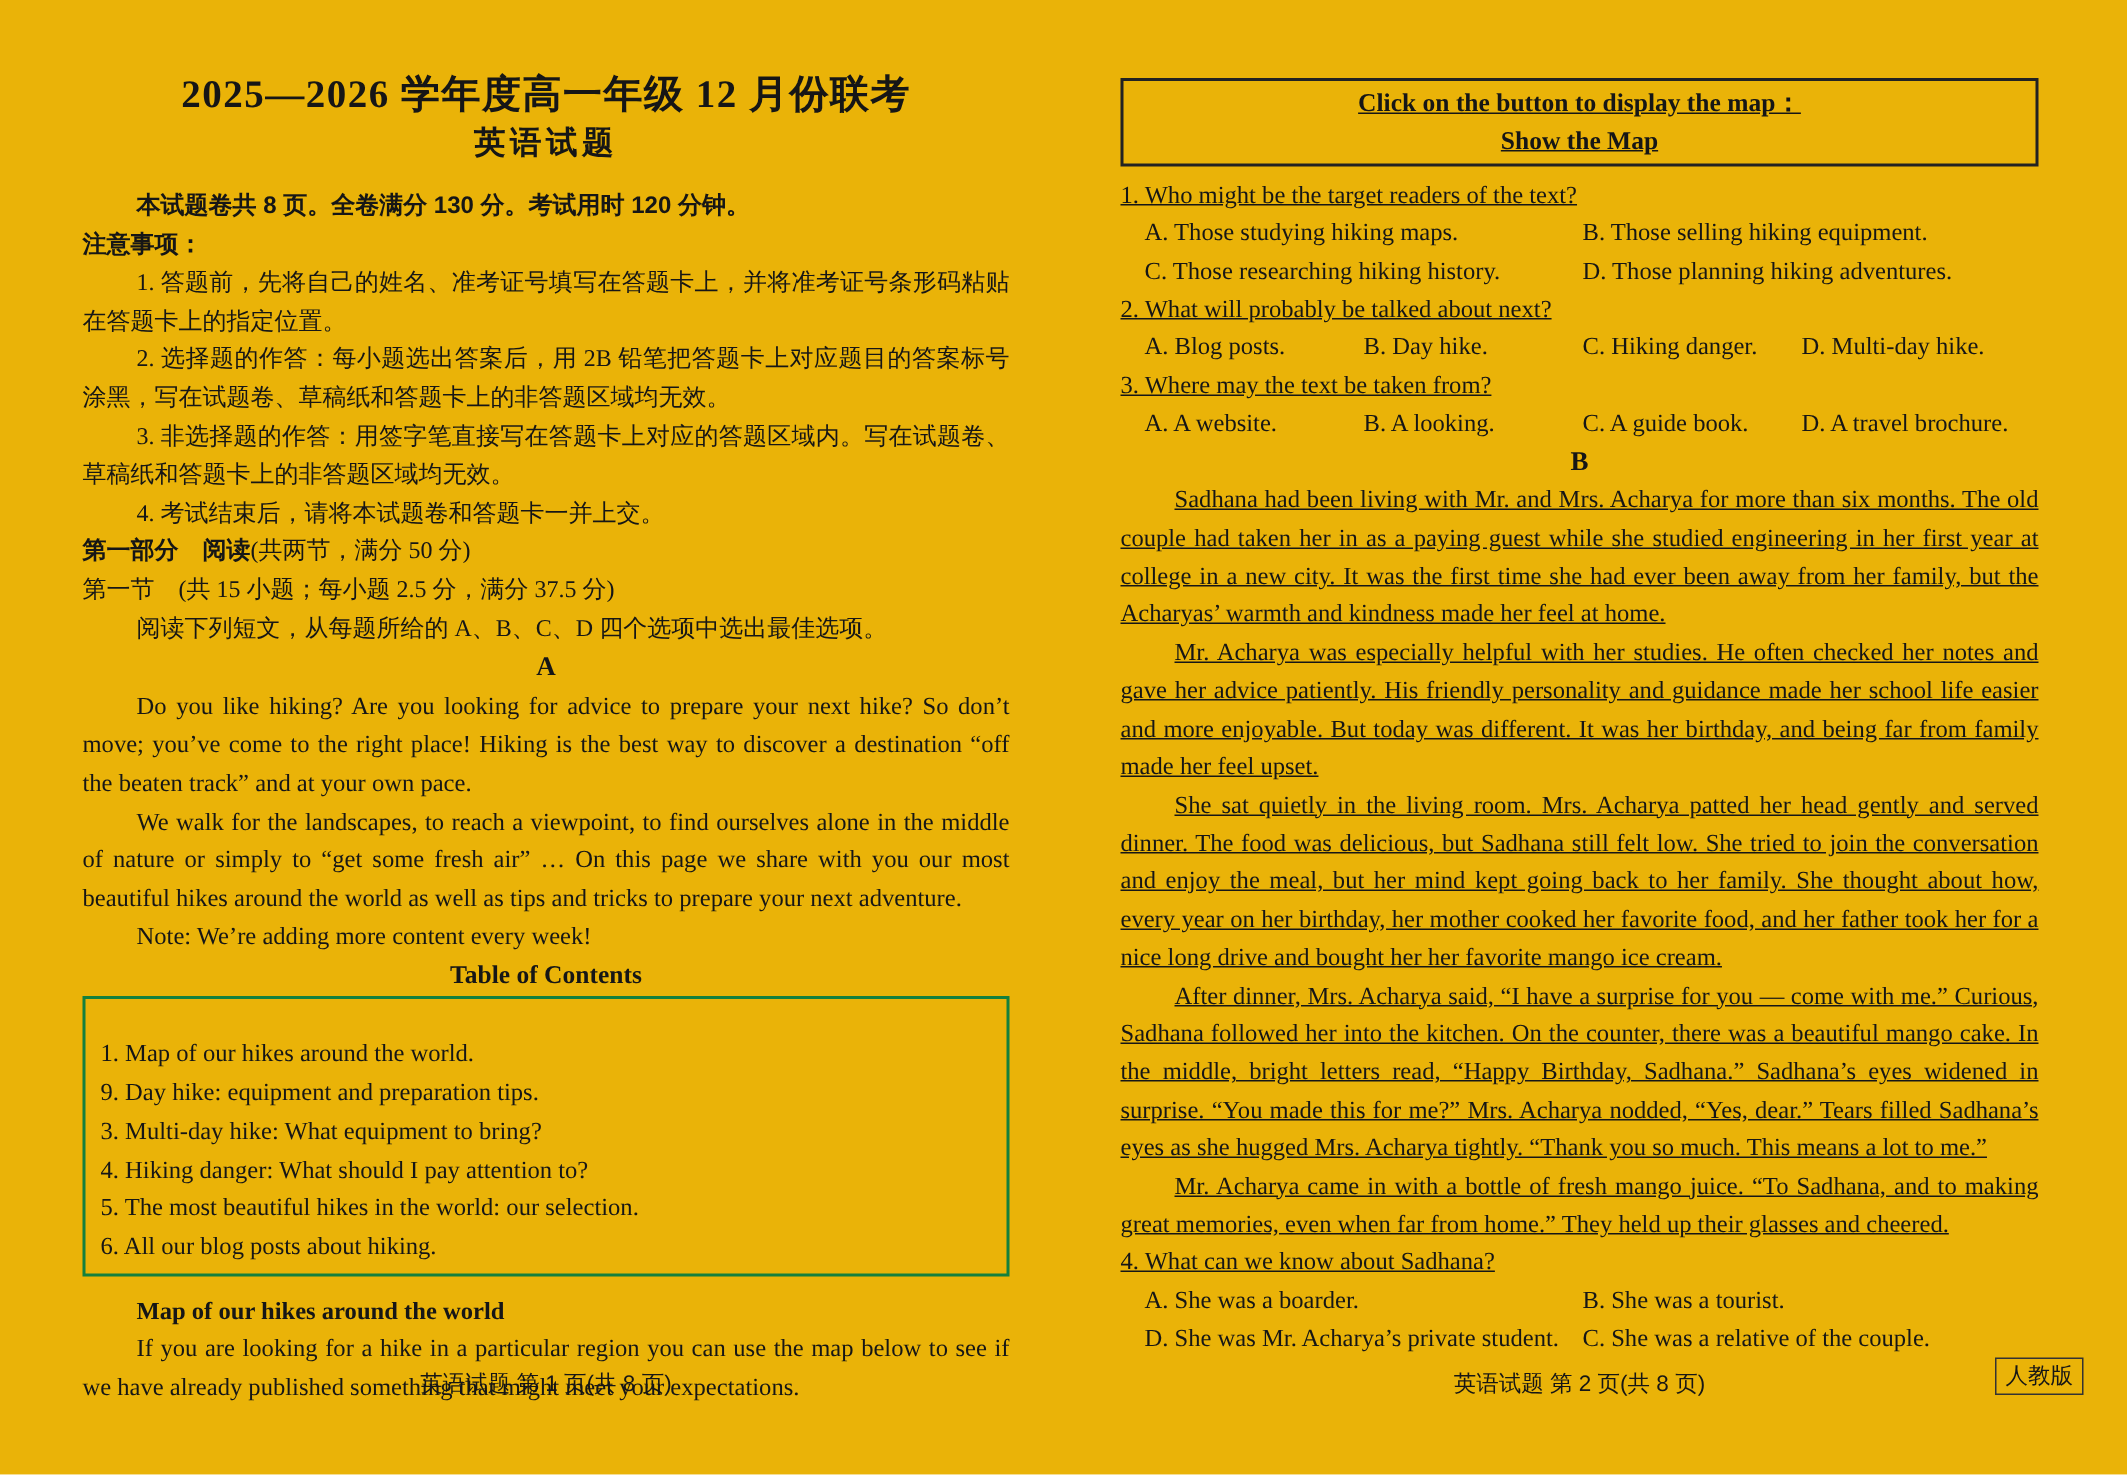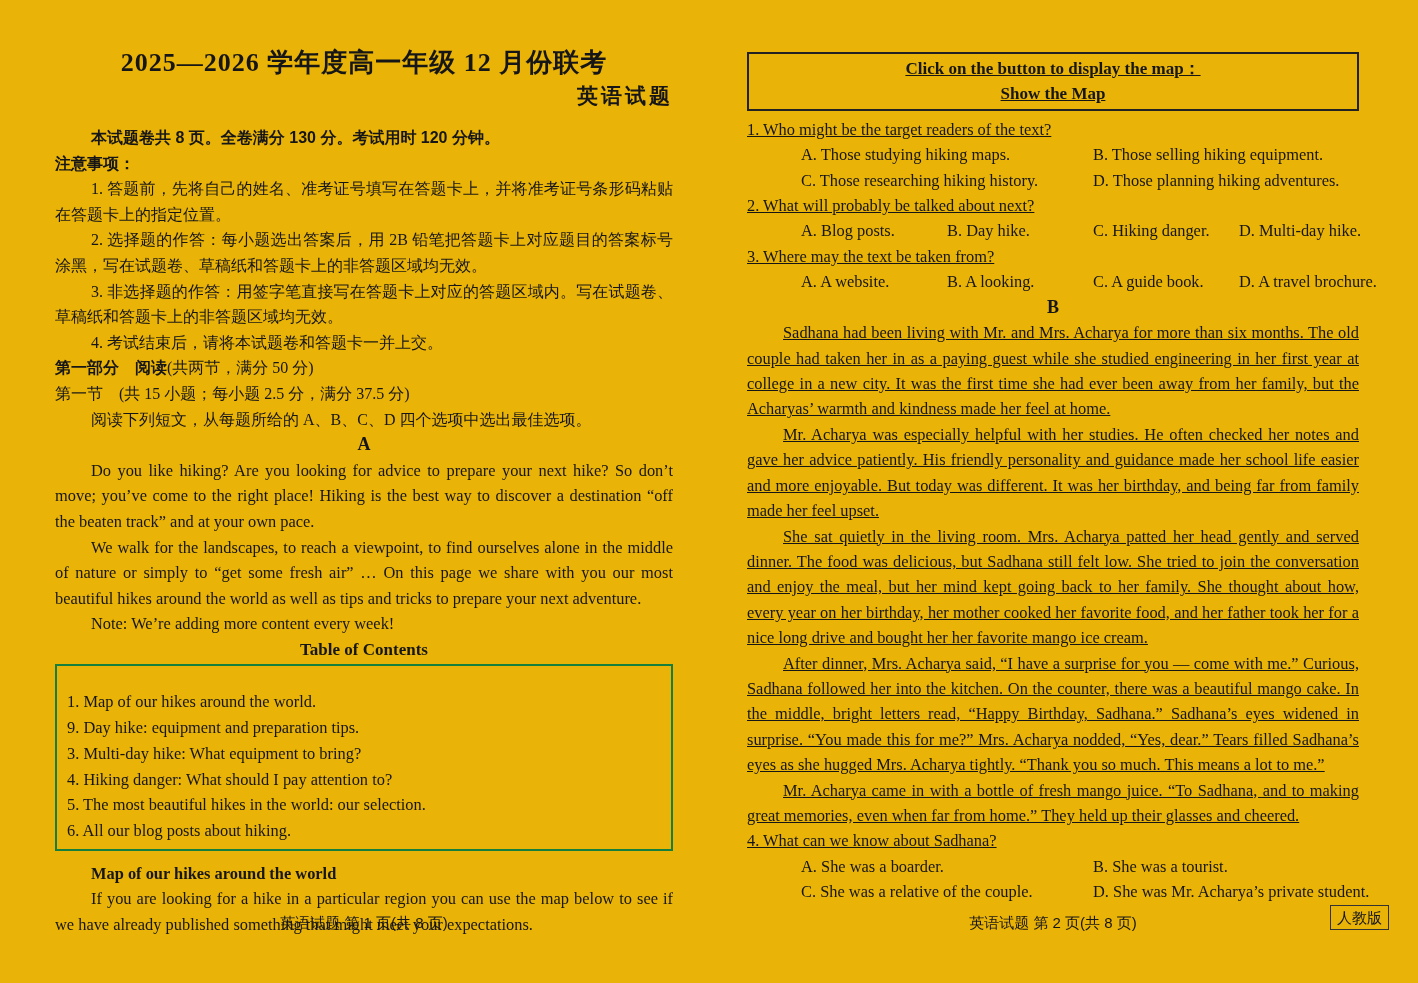--- a/index.html
+++ b/index.html
@@ -12,35 +12,35 @@
   .cn{font-size:16px;line-height:25.6px;}
   .en{font-size:16.4px;line-height:25.6px;}
   .page2 .en{line-height:25.4px;text-decoration:underline;}
   .indent{text-indent:36px;}
   .just{text-align:justify;text-justify:inter-word;}
   .bold{font-weight:bold;}
   .hei{font-family:"Liberation Sans","DejaVu Sans",sans-serif;}
   .center{text-align:center;}
   .title{font-size:26px;font-weight:bold;text-align:center;line-height:36px;letter-spacing:1px;}
   .subtitle{font-family:"Liberation Sans","DejaVu Sans",sans-serif;font-size:21px;font-weight:bold;
-            text-align:right;line-height:30px;letter-spacing:3px;margin-bottom:14px;}
+            text-align:center;line-height:30px;letter-spacing:3px;margin-bottom:14px;}
   .part-heading{font-size:16px;line-height:25.6px;}
   .passage-label{font-size:18px;font-weight:bold;text-align:center;line-height:25.6px;}
   .toc-title{font-size:17px;font-weight:bold;text-align:center;line-height:25.6px;}
   .toc-box{border:2px solid #15803d;margin-top:2px;padding:23px 10px 5px 10px;}
   .toc-box p{line-height:25.7px;}
   .map-heading{font-weight:bold;margin-top:10px;}
   .page-footer{position:absolute;top:867px;left:0;right:0;text-align:center;
                font-family:"Liberation Sans","DejaVu Sans",sans-serif;font-size:15px;line-height:22px;}
   .map-box{border:2px solid #222;margin-top:7px;margin-bottom:6px;padding:2px 0;}
   .map-box p{line-height:26px;font-size:17px;}
   .opts{display:grid;padding-left:16px;font-size:16.4px;line-height:25.4px;}
   .opts.two{grid-template-columns:292px auto;}
   .opts.four{grid-template-columns:146px 146px 146px auto;}
-  .opt{white-space:nowrap;margin-left:38px;}
+  .opt{white-space:nowrap;}
   .edition-box{position:absolute;top:860px;right:-30px;border:1.5px solid #333;padding:0 6px;
                font-family:"Liberation Sans","DejaVu Sans",sans-serif;font-size:15px;line-height:23px;}
 </style>
 </head>
 <body>
 
 <div class="canvas">
 
   <section class="page page1">
     <p class="title">2025—2026 学年度高一年级 12 月份联考</p>
@@ -113,21 +113,21 @@
     <p class="en indent just">Sadhana had been living with Mr. and Mrs. Acharya for more than six months. The old couple had taken her in as a paying guest while she studied engineering in her first year at college in a new city. It was the first time she had ever been away from her family, but the Acharyas’ warmth and kindness made her feel at home.</p>
     <p class="en indent just">Mr. Acharya was especially helpful with her studies. He often checked her notes and gave her advice patiently. His friendly personality and guidance made her school life easier and more enjoyable. But today was different. It was her birthday, and being far from family made her feel upset.</p>
     <p class="en indent just">She sat quietly in the living room. Mrs. Acharya patted her head gently and served dinner. The food was delicious, but Sadhana still felt low. She tried to join the conversation and enjoy the meal, but her mind kept going back to her family. She thought about how, every year on her birthday, her mother cooked her favorite food, and her father took her for a nice long drive and bought her her favorite mango ice cream.</p>
     <p class="en indent just">After dinner, Mrs. Acharya said, “I have a surprise for you — come with me.” Curious, Sadhana followed her into the kitchen. On the counter, there was a beautiful mango cake. In the middle, bright letters read, “Happy Birthday, Sadhana.” Sadhana’s eyes widened in surprise. “You made this for me?” Mrs. Acharya nodded, “Yes, dear.” Tears filled Sadhana’s eyes as she hugged Mrs. Acharya tightly. “Thank you so much. This means a lot to me.”</p>
     <p class="en indent just">Mr. Acharya came in with a bottle of fresh mango juice. “To Sadhana, and to making great memories, even when far from home.” They held up their glasses and cheered.</p>
 
     <p class="en">4. What can we know about Sadhana?</p>
     <div class="opts two">
       <span class="opt">A. She was a boarder.</span>
       <span class="opt">B. She was a tourist.</span>
+      <span class="opt">D. She was Mr. Acharya’s private student.</span>
       <span class="opt">C. She was a relative of the couple.</span>
-      <span class="opt">D. She was Mr. Acharya’s private student.</span>
     </div>
 
     <p class="page-footer">英语试题 第 2 页(共 8 页)</p>
     <span class="edition-box">人教版</span>
   </section>
 
 </div>
 
 </body></html>

